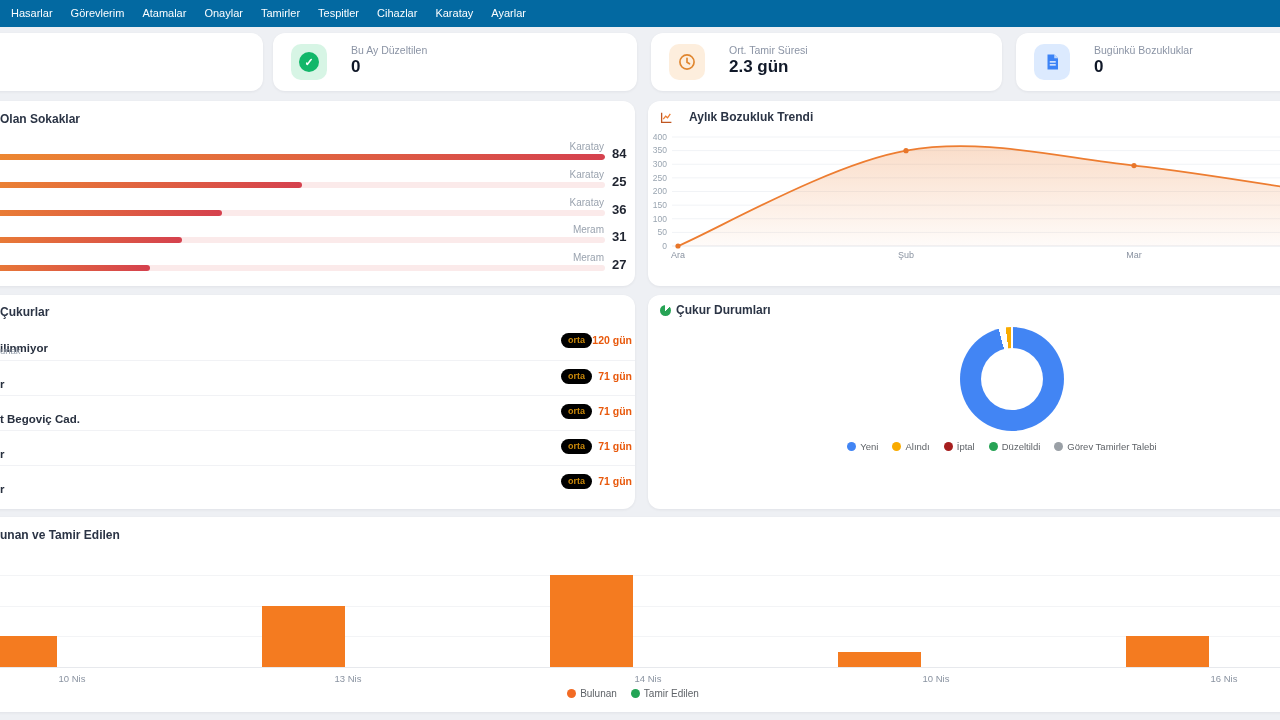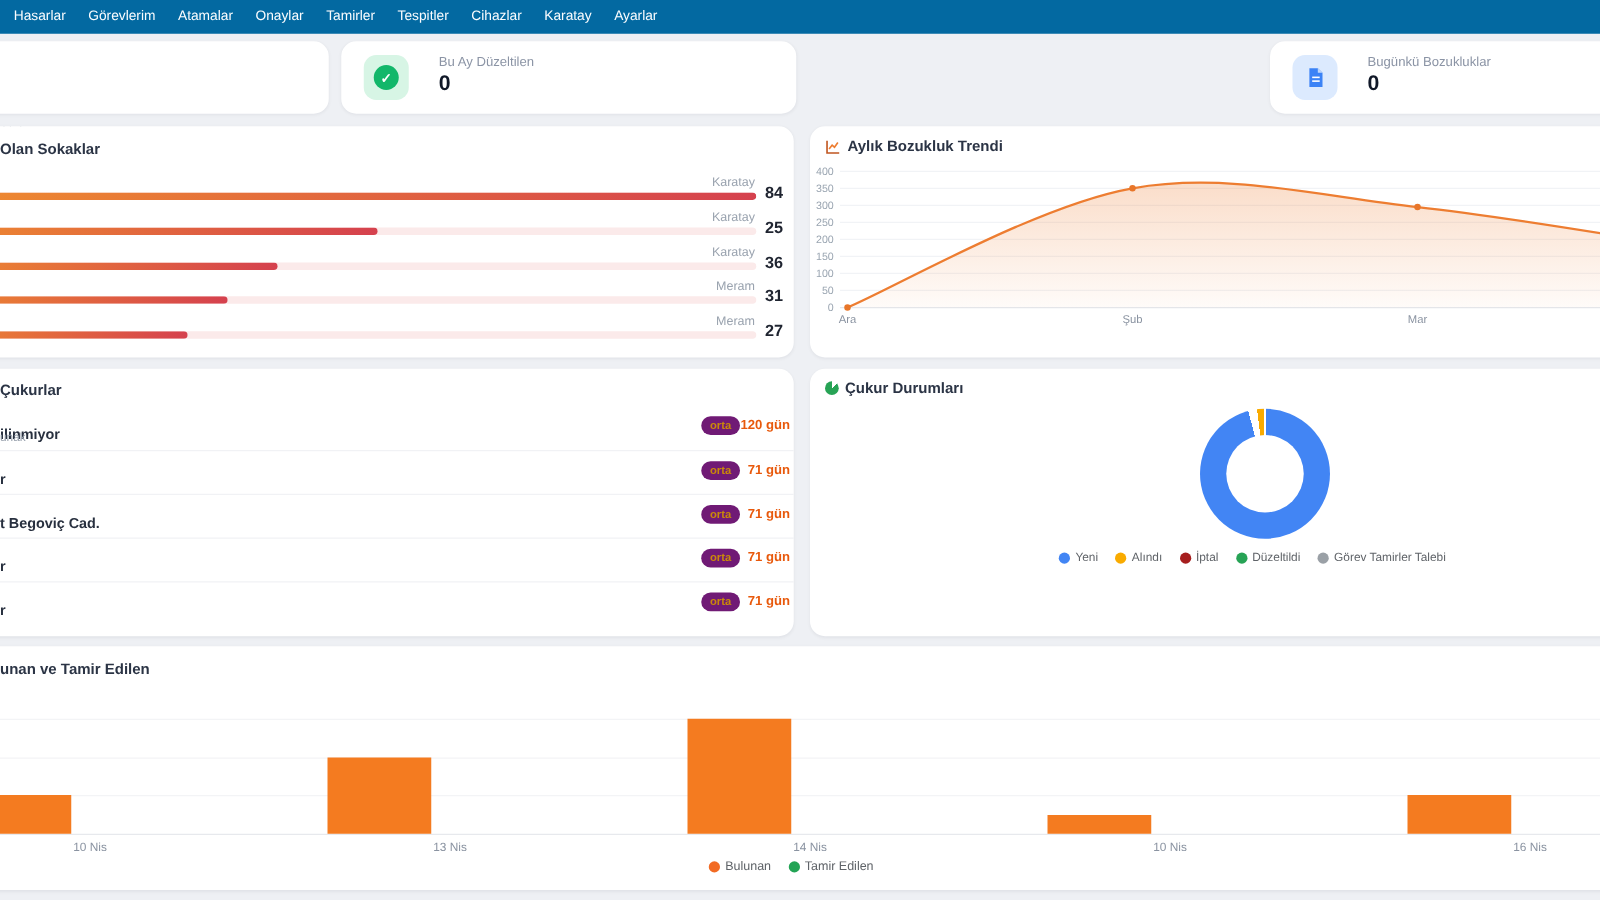--- a/index.html
+++ b/index.html
@@ -26,21 +26,21 @@
   .street-row{position:absolute;left:25px;width:697px;height:26px;}
   .street-city{position:absolute;right:28px;top:0;font-size:10px;color:#9aa3af;}
   .street-count{position:absolute;left:677px;top:5px;font-size:13px;font-weight:700;color:#1f2430;}
   .street-track{position:absolute;left:0;top:13px;width:670px;height:6px;border-radius:3px;background:#fbeaea;overflow:hidden;}
   .street-fill{height:6px;border-radius:3px;background:linear-gradient(90deg,#ef8e2e,#d5414e);}
   
   .pothole-item{position:absolute;left:0;width:725px;height:35px;}
   .pothole-item.sep{border-top:1px solid #f1f2f5;}
   .pothole-name{position:absolute;left:90px;top:6px;font-size:11.5px;font-weight:700;color:#28303f;white-space:nowrap;margin-top:11px;}
   .pothole-sub{position:absolute;left:90px;top:20px;font-size:9.5px;color:#98a1ad;white-space:nowrap;}
-  .badge{position:absolute;right:43px;top:8px;font-size:9px;font-weight:700;color:#c9880a;background:#701a75;
+  .badge{position:absolute;right:43px;top:8px;font-size:9px;font-weight:700;color:#c9880a;background:#000000;
          border-radius:8px;padding:2px 7px;line-height:11px;}
   .pothole-days{position:absolute;right:3px;top:9px;font-size:10.5px;font-weight:700;color:#e8590c;white-space:nowrap;}
   
   .donut{position:absolute;left:312px;top:32px;width:104px;height:104px;border-radius:50%;
          background:conic-gradient(from -7deg,#f9ab00 0 6deg,#ffffff 6deg 8deg,#4285f4 8deg 352deg,#ffffff 352deg 360deg);}
   .donut::after{content:"";position:absolute;left:21px;top:21px;width:62px;height:62px;border-radius:50%;background:#fff;}
   .legend{position:absolute;left:0;width:100%;display:flex;justify-content:center;gap:14px;align-items:center;}
   .legend-item{display:flex;align-items:center;gap:4px;cursor:pointer;}
   .legend-dot{width:9px;height:9px;border-radius:50%;}
   .legend-label{font-size:9.5px;color:#5f6368;white-space:nowrap;}
@@ -73,20 +73,30 @@
   </div>
 
   <div class="card" style="left:273px;top:33px;width:364px;height:58px;">
     <div class="chip green">
       <div class="check-dot">✓</div>
     </div>
     <span class="stat-label">Bu Ay Düzeltilen</span>
     <span class="stat-value">0</span>
   </div>
 
+  <div class="card" style="left:651px;top:33px;width:351px;height:58px;">
+    <div class="chip orange">
+      <svg viewBox="0 0 24 24" width="20" height="20">
+          <circle cx="12" cy="12" r="8.5" fill="none" stroke="#e0862f" stroke-width="2"></circle>
+          <path d="M12 7.5v4.8l3 1.8" fill="none" stroke="#e0862f" stroke-width="2" stroke-linecap="round"></path>
+        </svg>
+    </div>
+    <span class="stat-label">Ort. Tamir Süresi</span>
+    <span class="stat-value">2.3 gün</span>
+  </div>
 
   <div class="card" style="left:1016px;top:33px;width:355px;height:58px;">
     <div class="chip blue">
       <svg viewBox="0 0 24 24" width="18" height="18">
           <path d="M6 2h9l5 5v15H6z" fill="#3c83f6"></path>
           <path d="M15 2v5h5z" fill="#bfd7fb"></path>
           <rect x="9" y="11" width="8" height="1.7" fill="#fff"></rect>
           <rect x="9" y="15" width="8" height="1.7" fill="#fff"></rect>
         </svg>
     </div>
@@ -129,21 +139,21 @@
           <span class="street-city">Meram</span>
           <span class="street-count">27</span>
           <div class="street-track">
             <div class="street-fill" style="width: 32.1429%;"></div>
           </div>
         </div>
       </div>
   </div>
 
   <div class="card" style="left:648px;top:101px;width:708px;height:185px;">
-    <span class="sec-title" style="left:12px;top:9px;display:flex;align-items:flex-end;gap:5px;">
+    <span class="sec-title" style="left:12px;top:9px;display:flex;align-items:flex-end;gap:16px;">
       <svg viewBox="0 0 24 24" width="13" height="13">
           <path d="M3 3v18h18" stroke="#c05621" stroke-width="2.4" fill="none"></path>
           <path d="M6 15l4.5-5.5 3.5 3 5-7" stroke="#ed7d31" stroke-width="2.4" fill="none"></path>
         </svg>
       <span>Aylık Bozukluk Trendi</span>
     </span>
     <svg id="trend-svg" style="position:absolute;left:0;top:28px;" width="708" height="152" viewBox="0 0 708 152">
         <defs>
           <linearGradient id="ag" x1="0" y1="0" x2="0" y2="1">
             <stop offset="0" stop-color="#ed7d31" stop-opacity="0.26"></stop>
@@ -247,21 +257,21 @@
         <div class="grid-h" style="top: 119.34px;"></div>
         <div class="grid-h" style="top: 88.68px;"></div>
         <div class="grid-h" style="top: 58.02px;"></div>
         <div class="axis-h" style="top: 150px;"></div>
         <div class="bbar" style="left: 64px; top: 119.34px; height: 30.66px;"></div>
         <div class="bbar" style="left: 352px; top: 88.68px; height: 61.32px;"></div>
         <div class="bbar" style="left: 640px; top: 58.02px; height: 91.98px;"></div>
         <div class="bbar" style="left: 928px; top: 134.67px; height: 15.33px;"></div>
         <div class="bbar" style="left: 1216px; top: 119.34px; height: 30.66px;"></div>
         <div class="xlab" style="left: 132px; top: 156px;">10 Nis</div>
-        <div class="xlab" style="left: 420px; top: 156px;">13 Nis</div>
+        <div class="xlab" style="left: 408px; top: 156px;">13 Nis</div>
         <div class="xlab" style="left: 708px; top: 156px;">14 Nis</div>
         <div class="xlab" style="left: 996px; top: 156px;">10 Nis</div>
         <div class="xlab" style="left: 1284px; top: 156px;">16 Nis</div>
       </div>
     <div class="legend" style="top:171px;" id="bottom-legend">
         <div class="legend-item">
           <span class="legend-dot" style="background: rgb(242, 107, 36);"></span>
           <span class="legend-label" style="font-size: 10px;">Bulunan</span>
         </div>
         <div class="legend-item">

